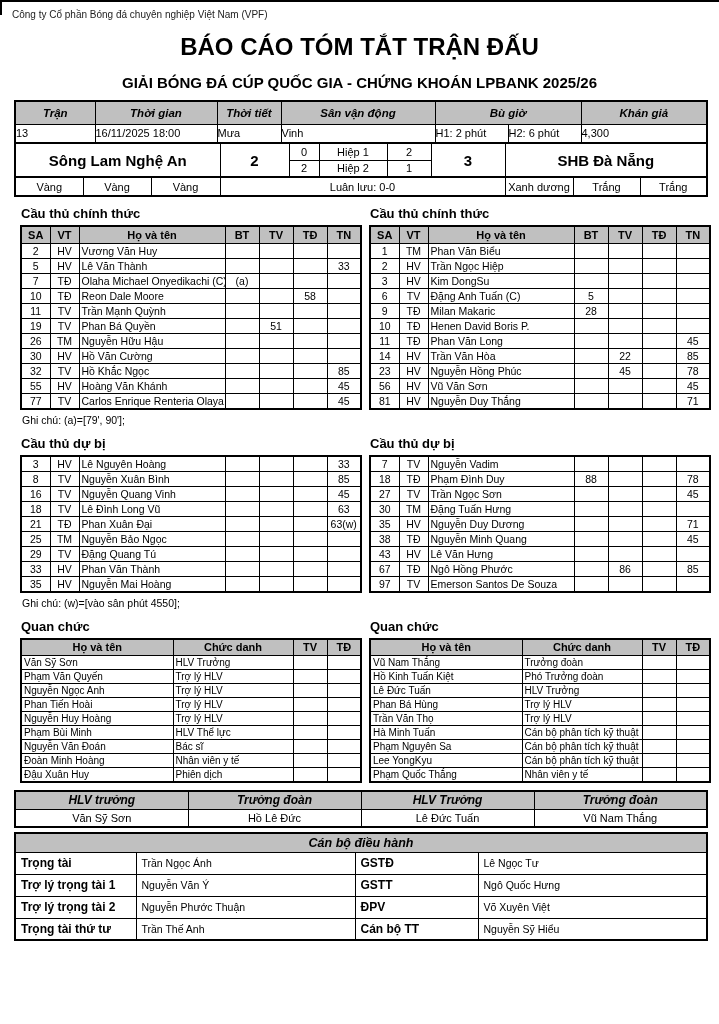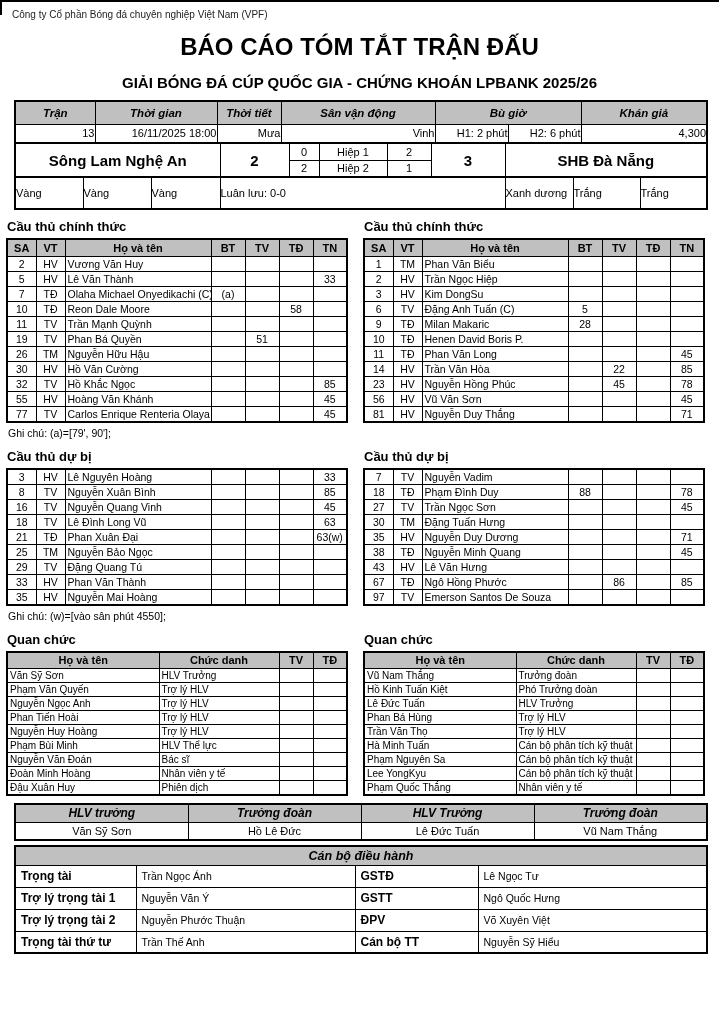--- a/index.html
+++ b/index.html
@@ -16,30 +16,30 @@
 
   table { border-collapse:collapse; table-layout:fixed; }
   .grid { border:2px solid #000; margin-left:14px; width:692px; }
   .grid th, .grid td { border:1px solid #000; font-size:11px; overflow:hidden; }
   .grid th { background:#c0c0c0; font-weight:bold; font-size:11.5px; text-align:center;font-style:italic; }
   .tc { text-align:center; }
   .tl { text-align:left; padding-left:4px; }
 
   .info-table { margin-top:9px; }
   .info-table th { height:23px; }
-  .info-table td { height:19px; text-align:right; }
+  .info-table td { height:19px; text-align:left; }
 
   .score-table { margin-top:-2px; }
   .score-table td { height:17px; text-align:center; }
   .score-table .team { font-size:15px; font-weight:bold;margin-top:40px; }
   .score-table .score { font-size:15px; font-weight:bold; }
   .colors-table { margin-top:-2px; }
-  .colors-table td { height:32px; text-align:left; }
-
-  .cols-wrap { display:flex; gap:17px; padding:0 6px; }
+  .colors-table td { height:19px; text-align:center; }
+
+  .cols-wrap { display:flex; gap:9px; padding:0 20px; }
   .col { width:340px; flex:none; }
   .sec-title { font-size:13px; font-weight:bold; margin:9px 0 4px 1px; }
   .half { border:2px solid #000; width:340px; margin:0; }
   .half th, .half td { border:1px solid #000; overflow:hidden; white-space:nowrap; }
   .half th { background:#c0c0c0; font-weight:bold; font-size:11px; text-align:center; height:17px; }
   .players td { height:14px; padding:1px 2px; font-size:10.5px; }
   .officials td { height:13px; padding:1px 2px; font-size:10px; }
   .note { font-size:10.5px; margin:4px 0 0 2px; min-height:13px; }
 
   .coaches { margin-top:7px; }

